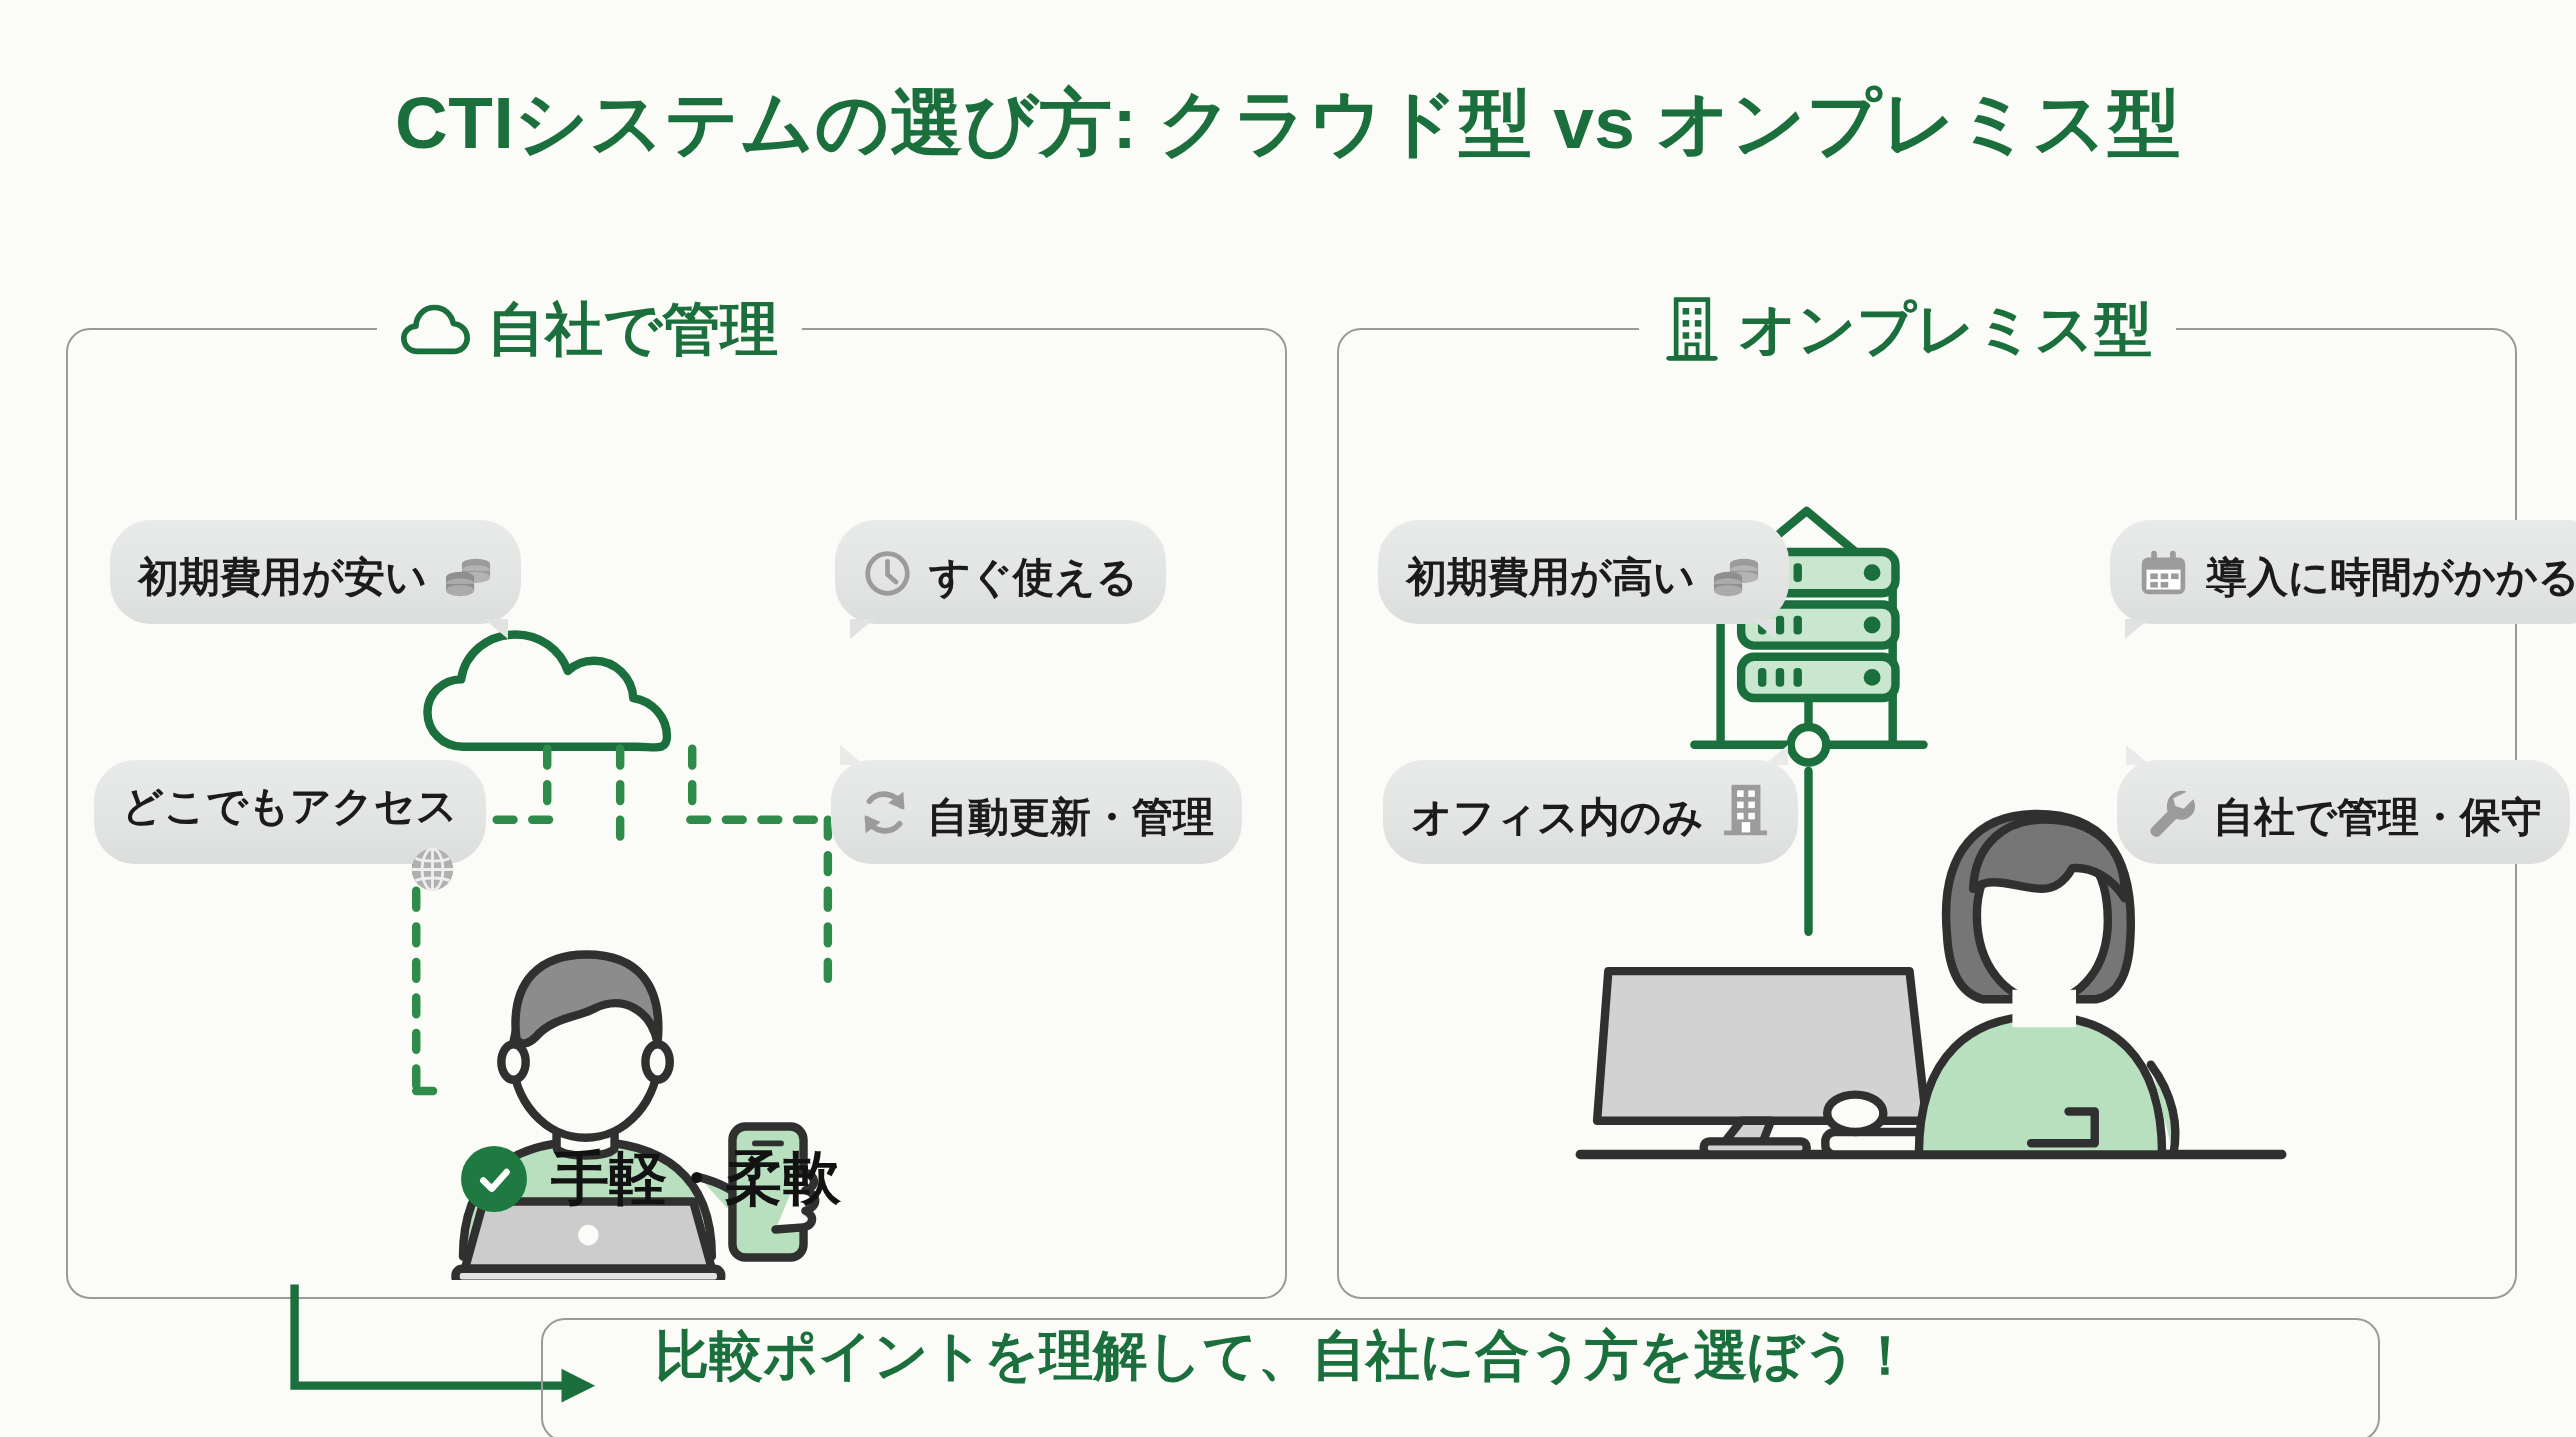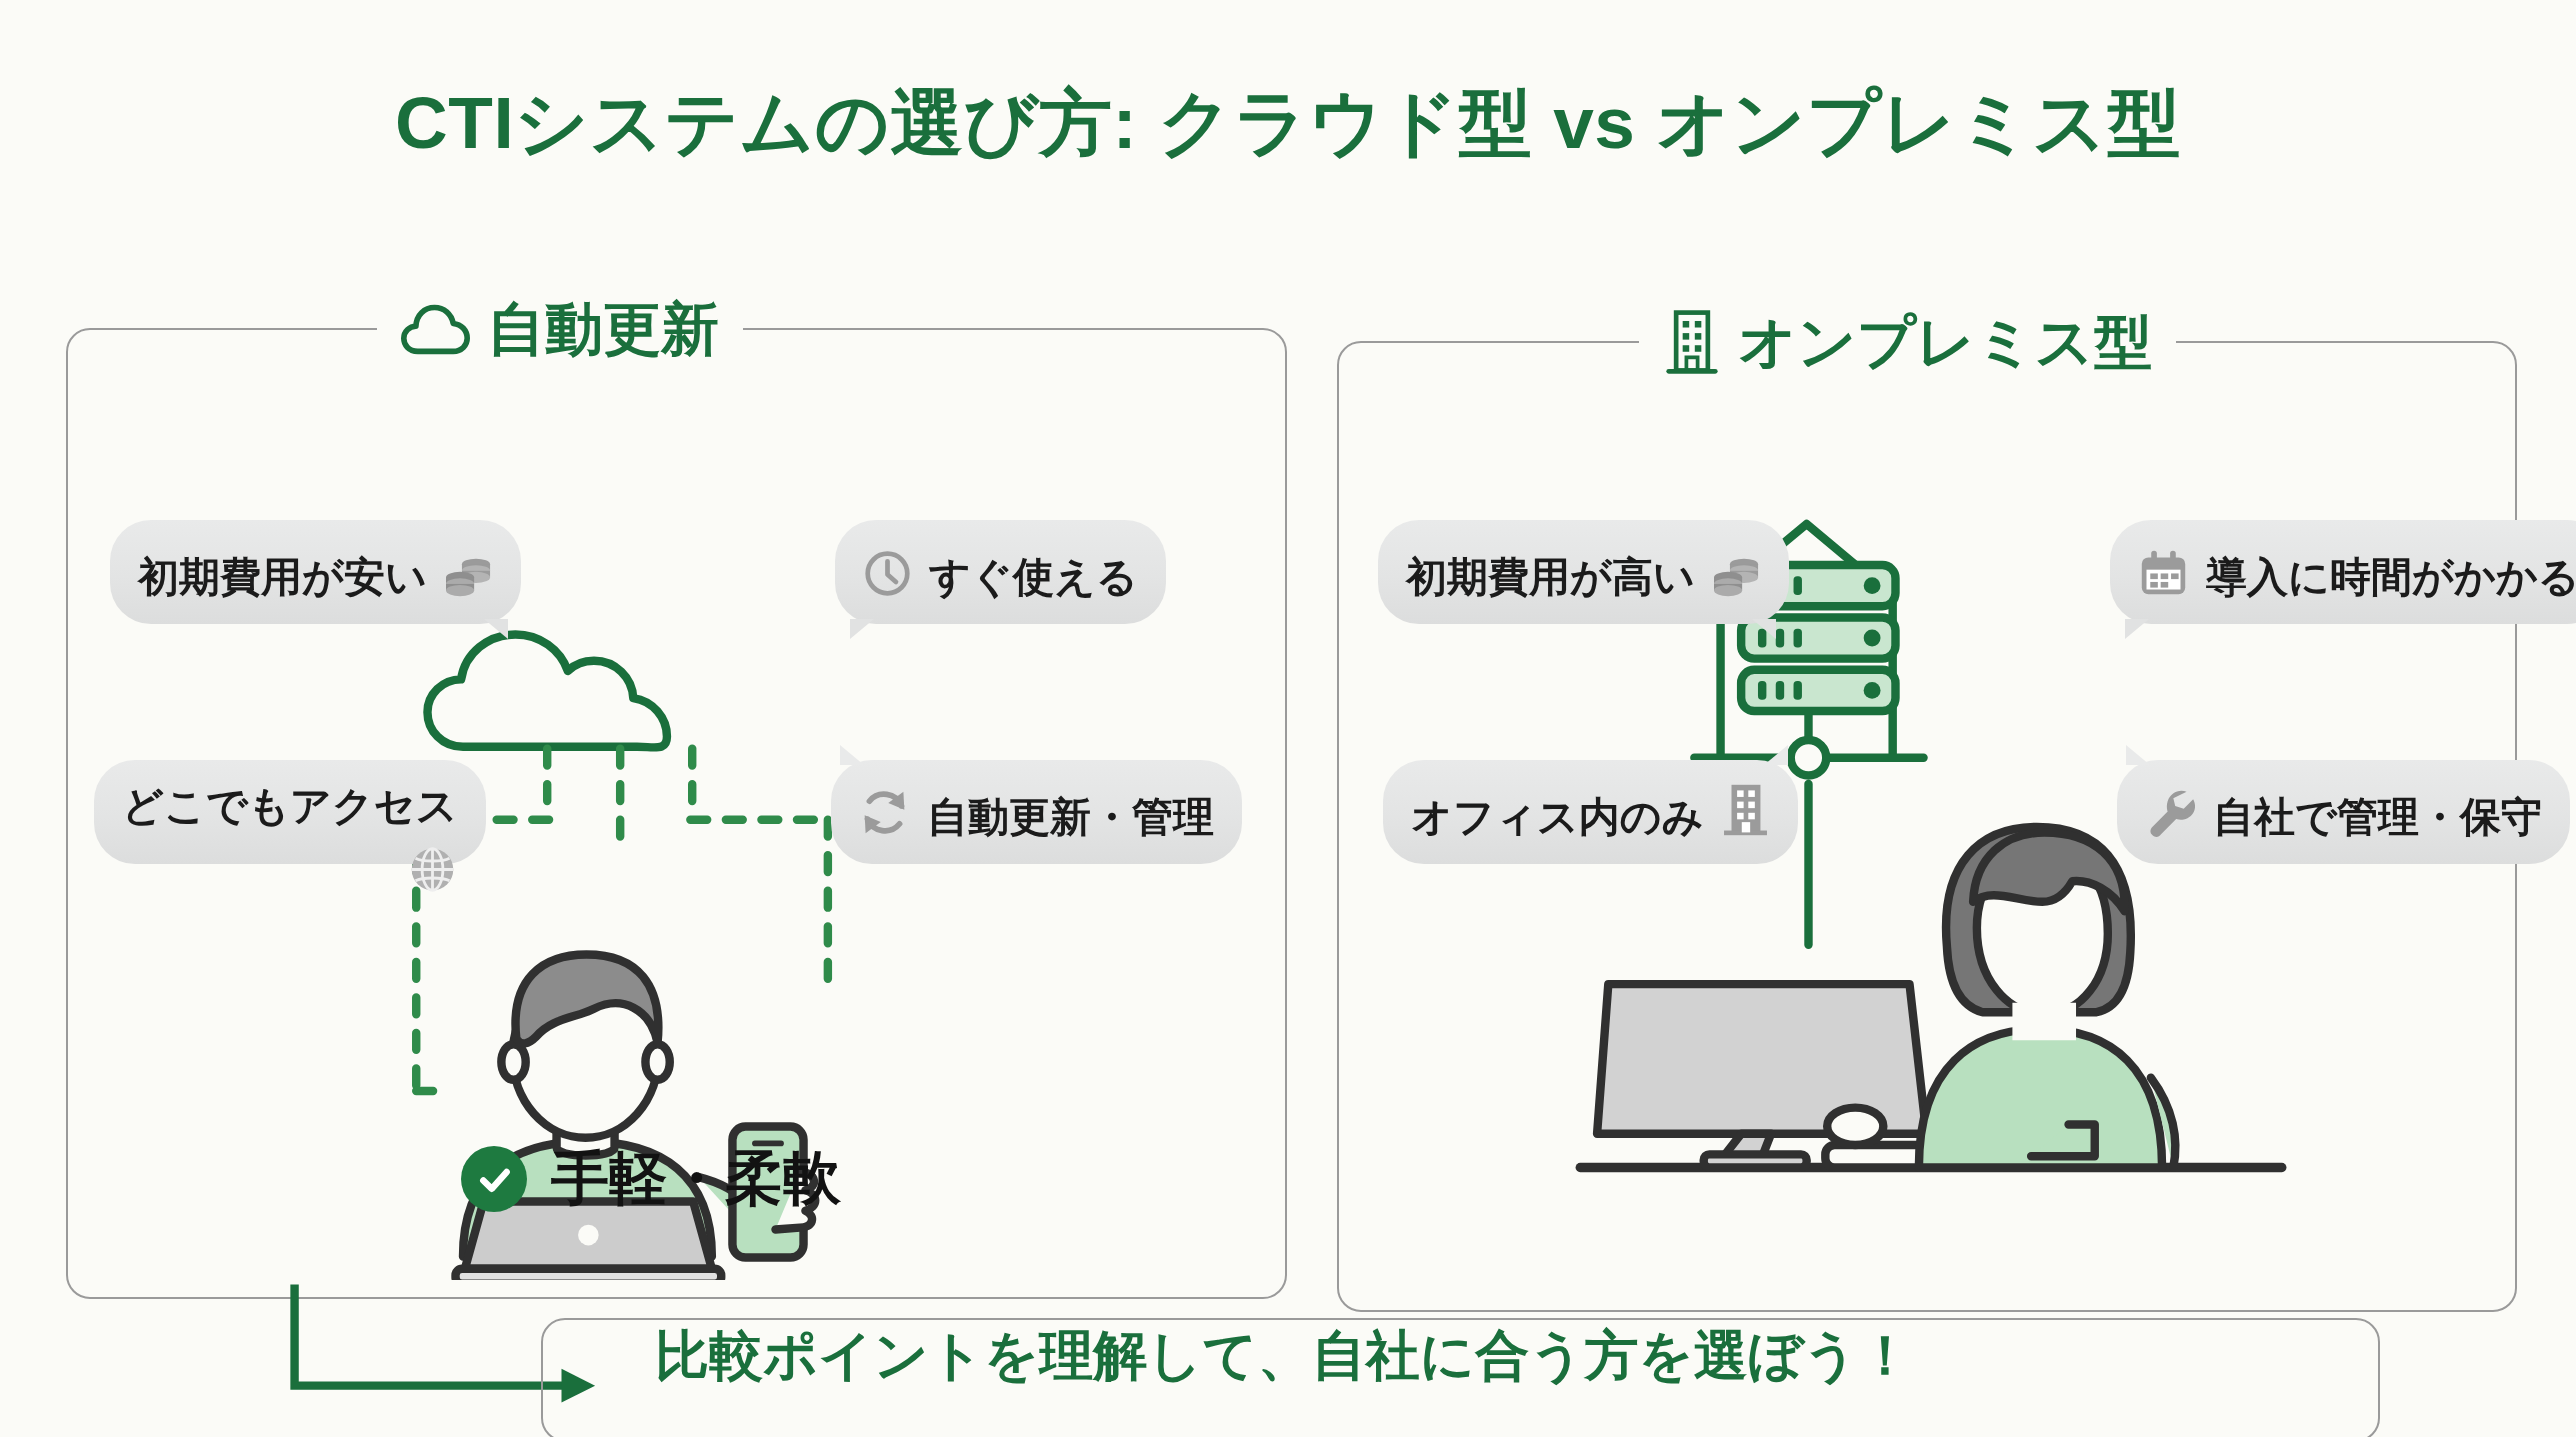--- a/index.html
+++ b/index.html
@@ -24,21 +24,21 @@
   }
 
   
   .panel{
     position:absolute;
     border:2.8px solid #9a9a9a;
     border-radius:24px;
     background:transparent;
   }
   #panel-cloud{left:66px;top:281px;width:1217px;height:967px;}
-  #panel-onprem{left:1337px;top:294px;width:1176px;height:967px;}
+  #panel-onprem{left:1337px;top:281px;width:1176px;height:967px;}
 
   .panel-header{
     position:absolute;top:-41px;
     display:flex;align-items:center;gap:17px;
     background:#fbfbf7;
     padding:0 24px;
     height:82px;
   }
   #panel-cloud .panel-header{left:309px;}
   #panel-onprem .panel-header{left:300px;}
@@ -134,21 +134,21 @@
 
   <div class="title">CTIシステムの選び方: クラウド型 vs オンプレミス型</div>
 
   <div class="panel" id="panel-cloud">
     <div class="panel-header">
       <span class="ph-icon">
         <svg width="69" height="56" viewBox="0 0 74 60">
           <path d="M18 54 C8 54 3 47 3 40 C3 32.5 9 27 16 27 C16.5 15 25 7 36 7 C46 7 54 14 56 24 C65 25 71 31.5 71 40 C71 47.5 65 54 56 54 Z" fill="none" stroke="#1a6f3c" stroke-width="6" stroke-linejoin="round"></path>
         </svg>
       </span>
-      <span class="ph-label">自動更新</span>
+      <span class="ph-label">自社で管理</span>
     </div>
 
     <svg class="art" style="left:114px;top:239px;" width="983" height="711" viewBox="0 0 1050 760">
 
       <path d="M300 190 C278 190 262 173 262 153 C262 134 278 118 298 118 C302 90 327 70 356 70 C382 70 404 86 412 109 C419 102 429 98 440 98 C463 98 481 116 482 138 C503 141 518 159 518 179 C518 195 505 190 486 190 Z" fill="#fbfbf7" stroke="#1a6f3c" stroke-width="9" stroke-linejoin="round" stroke-linecap="round"></path>
 
       <g fill="none" stroke="#2f8b4a" stroke-width="9" stroke-linecap="round" stroke-dasharray="18 20">
         <line x1="390" y1="192" x2="390" y2="268"></line>
         <line x1="392" y1="268" x2="250" y2="268"></line>
         <line x1="250" y1="268" x2="250" y2="558"></line>

